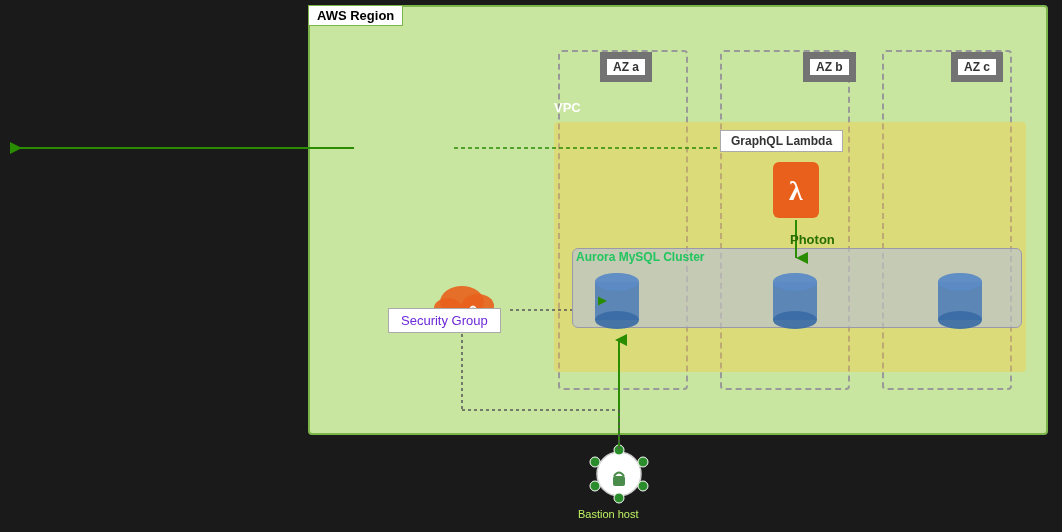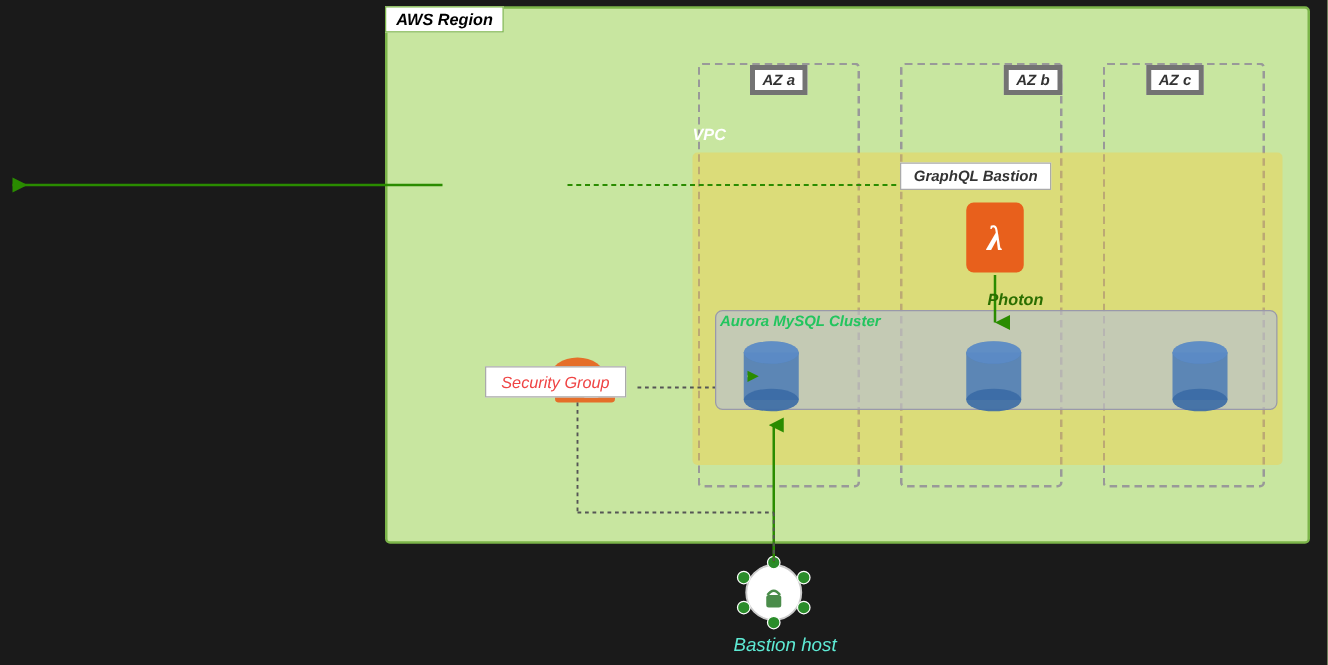--- a/index.html
+++ b/index.html
@@ -11,21 +11,20 @@
       font-family: Arial, sans-serif;
       position: relative;
     }
 
     .diagram-container {
       position: absolute;
       left: 0; top: 0;
       width: 1024px;
       height: 532px;
       background: #1a1a1a;
-      font-style: italic;
     }
 
     
     .aws-region {
       position: absolute;
       left: 308px;
       top: 5px;
       width: 740px;
       height: 430px;
       background: #c8e6a0;
@@ -71,25 +70,25 @@
     .az-c { left: 882px; }
 
     .az-label {
       position: absolute;
       top: 52px;
       font-size: 12px;
       font-weight: bold;
       color: #333;
       background: white;
       padding: 1px 6px;
-      border: 4px solid #737373;
+      border: 7px solid #737373;
     }
     .az-a-label { left: 600px; }
     .az-b-label { left: 760px; margin-left: 43px; }
-    .az-c-label { left: 917px; }
+    .az-c-label { left: 951px; }
 
     
     .vpc-inner {
       position: absolute;
       left: 554px;
       top: 122px;
       width: 472px;
       height: 250px;
       background: rgba(255, 200, 50, 0.35);
       border-radius: 4px;
@@ -141,38 +140,37 @@
       padding: 4px 12px;
       font-size: 13px;
       color: #333;
       z-index: 10;
     }
 
     
     .security-group-box {
       position: absolute;
       left: 388px;
-      top: 293px;
+      top: 308px;
       background: white;
       border: 1px solid #aaa;
       padding: 4px 12px;
       font-size: 13px;
-      color: #ef4444;
+      color: #6d28d9;
       z-index: 10;
     }
 
     
     .bastion-label {
       position: absolute;
       left: 578px;
       top: 508px;
-      font-size: 15px;
-      color: #5eead4;
-      z-index: 10;
-      text-align: center;
+      font-size: 11px;
+      color: #bef264;
+      z-index: 10;
       width: 100px;
     }
 
     
     .photon-label {
       position: absolute;
       left: 790px;
       top: 232px;
       font-size: 13px;
       font-weight: bold;
@@ -205,21 +203,21 @@
   <div class="az-label az-a-label">AZ a</div>
   <div class="az-label az-b-label">AZ b</div>
   <div class="az-label az-c-label">AZ c</div>
 
   <div class="vpc-inner"></div>
 
   <div class="vpc-label">VPC</div>
 
 
   <div class="graphql-box">
-    <span>GraphQL Bastion</span>
+    <span>GraphQL Lambda</span>
   </div>
 
   <div class="aurora-box"></div>
   <div class="aurora-label">Aurora MySQL Cluster</div>
 
   <div class="security-group-box">
     <span>Security Group</span>
   </div>
 
   <div class="photon-label">Photon</div>

